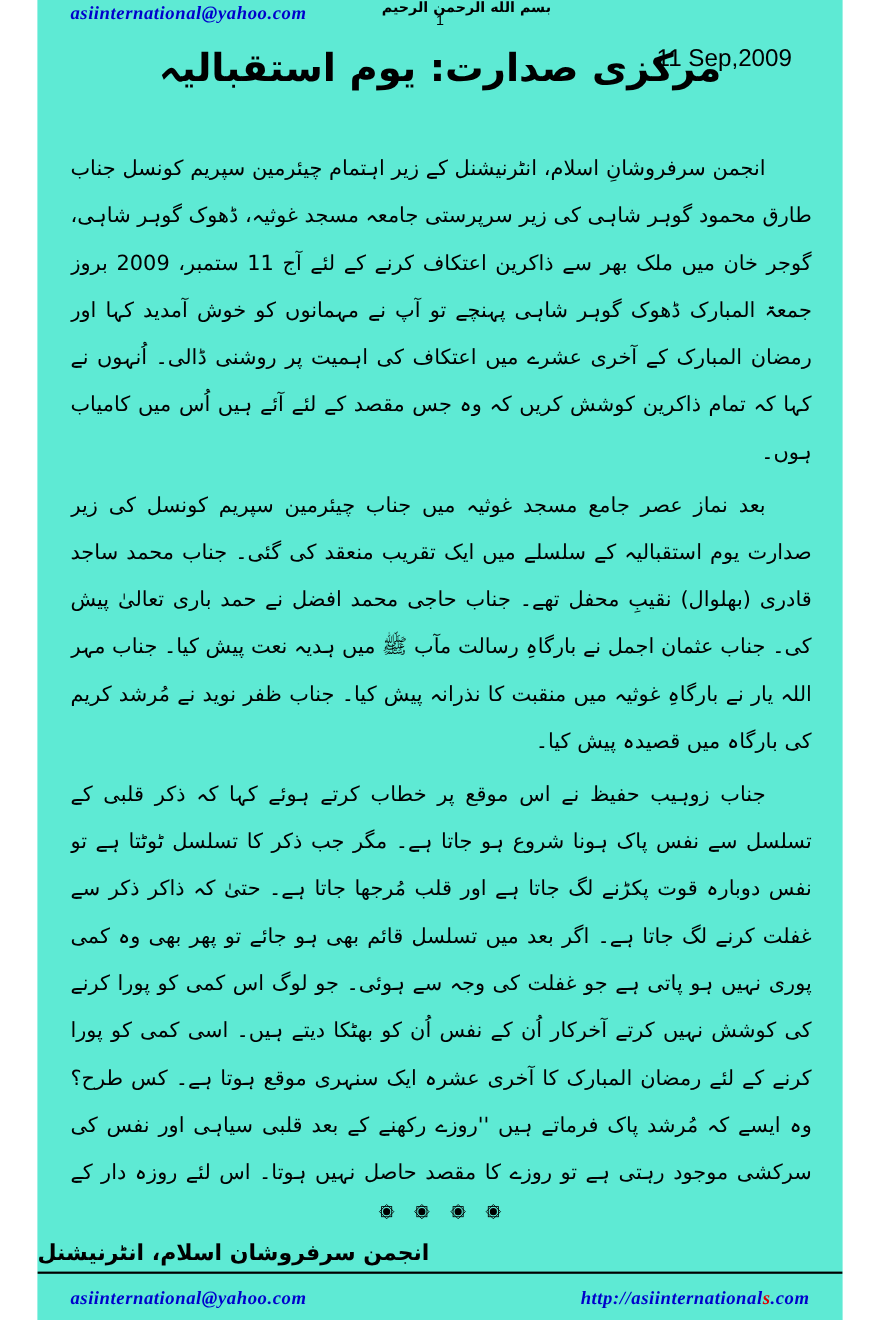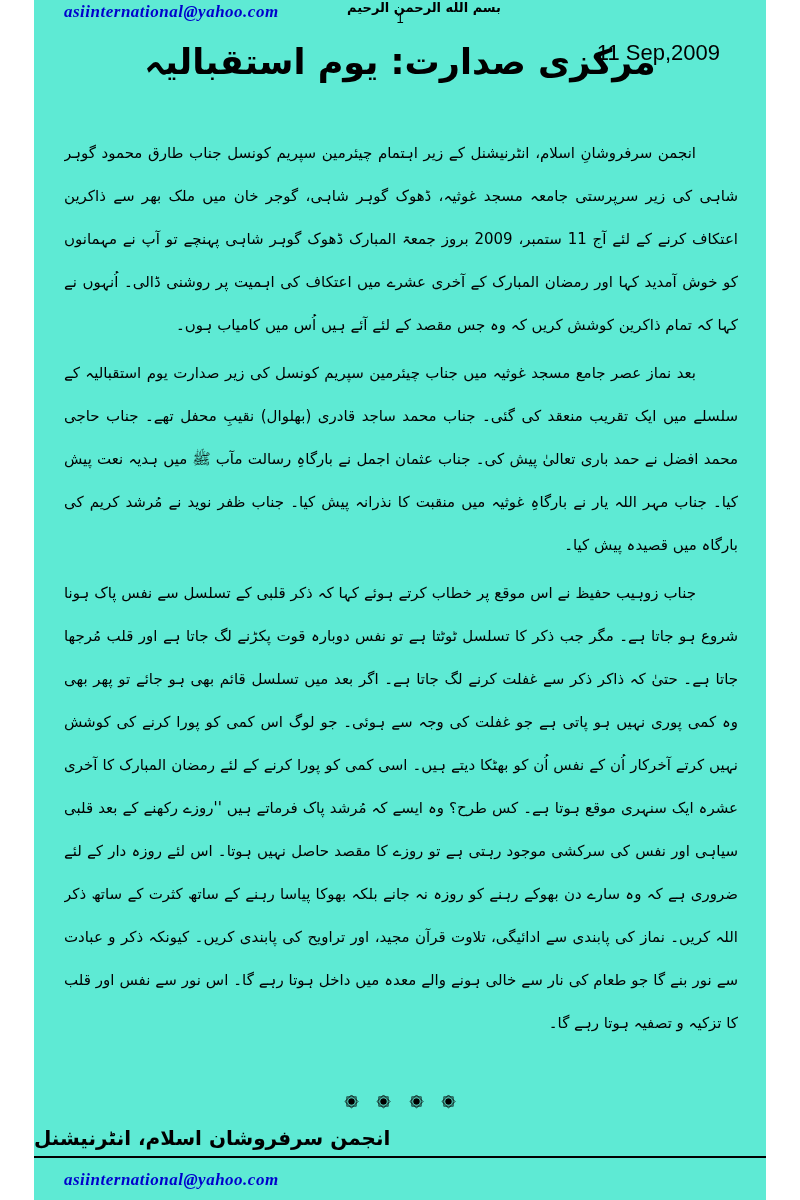--- a/index.html
+++ b/index.html
@@ -17,21 +17,21 @@
   .bismillah { font-size:13px; font-weight:bold; direction:rtl;padding-left:48px; }
   .page-num { font-family:"Liberation Sans", sans-serif; font-size:13px; margin-top:-3px; }
   .doc-date { position:absolute; top:40px; right:46px; font-family:"Liberation Sans", sans-serif; font-size:22px; }
   .doc-title {
     position:absolute; top:42px; left:0; right:0; margin:0; text-align:center;
     direction:rtl; font-size:35px; font-weight:bold; font-family:"DejaVu Sans", sans-serif;
   }
   .body-text { position:absolute; top:132px; left:30px; right:28px; bottom:118px; overflow:hidden; }
   .body-text p {
     direction:rtl; text-align:justify; margin:0 0 5px 0;
-    font-size:15px; line-height:43px; text-indent:42px;
+    font-size:19px; line-height:43px; text-indent:42px;
   }
   .stars { position:absolute; bottom:86px; left:0; right:0; text-align:center; }
   .stars .star { display:inline-block; margin:0 5px; vertical-align:middle; }
   .org-name {
     position:absolute; bottom:50px; left:0; right:0; text-align:left;
     direction:rtl; font-size:20px; font-weight:bold;
   }
   .footer-divider {
     position:absolute; bottom:42px; left:0; right:0;
     border:none; border-top:2px solid #000; margin:0;
@@ -106,15 +106,16 @@
         </svg>
     </span>
   </div>
 
   <div class="org-name">انجمن سرفروشان اسلام، انٹرنیشنل</div>
 
   <hr class="footer-divider">
 
   <div class="footer-row">
     <a href="#">asiinternational@yahoo.com</a>
+    <a href="#"><span>http://asiinternational</span><span class="url-red">s</span><span>.com</span></a>
   </div>
 
 </div>
 
 </body></html>

